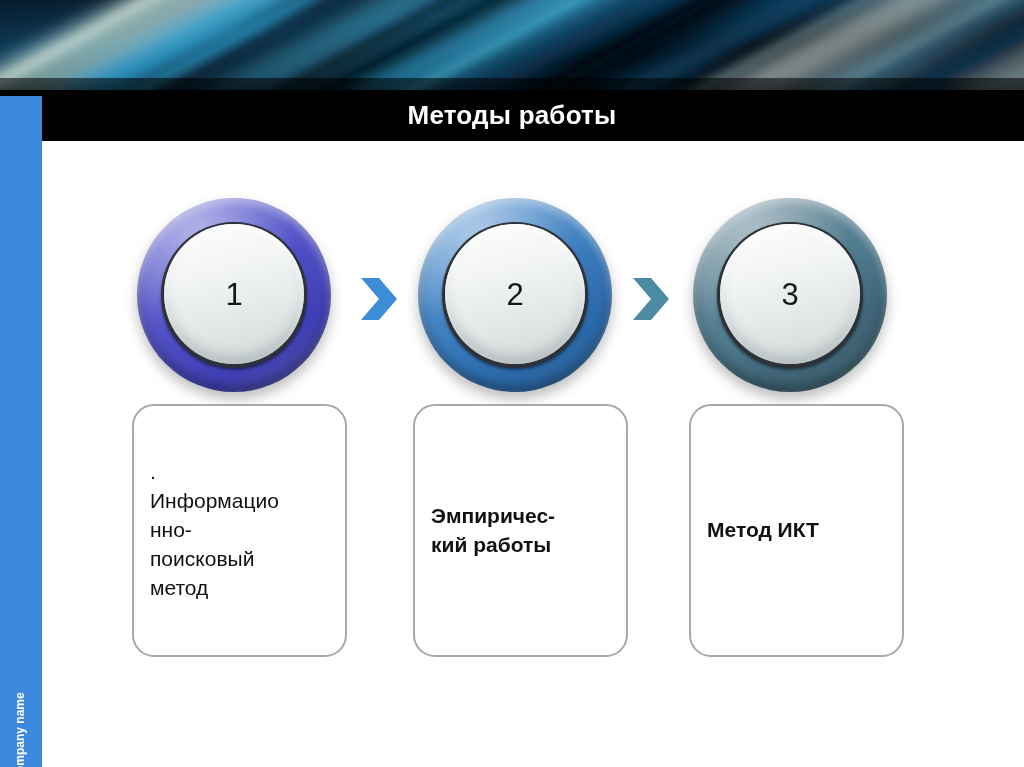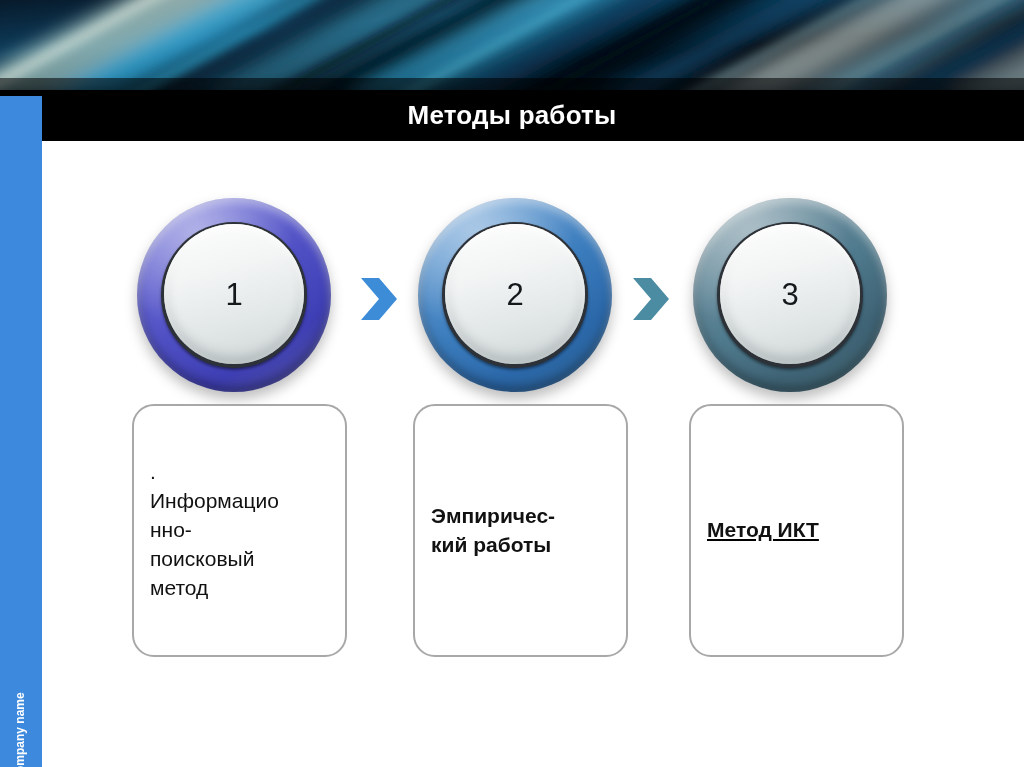--- a/index.html
+++ b/index.html
@@ -207,21 +207,21 @@
     height: 253px;
     border: 2px solid #a8a8a8;
     border-radius: 22px;
     background: #ffffff;
     display: flex;
     align-items: center;
     padding: 0 16px;
   }
   .box-1 { left: 90px;  }
   .box-2 { left: 371px; }
-  .box-3 { left: 647px; text-decoration: underline; }
+  .box-3 { left: 647px; }
 
   .box-text {
     font-size: 21px;
     line-height: 1.38;
     color: #111111;
     font-family: "Liberation Sans", "DejaVu Sans", sans-serif;
     white-space: pre-line;
   }
   .box-text.regular { font-weight: normal; }
   .box-text.bold    { font-weight: bold; }

